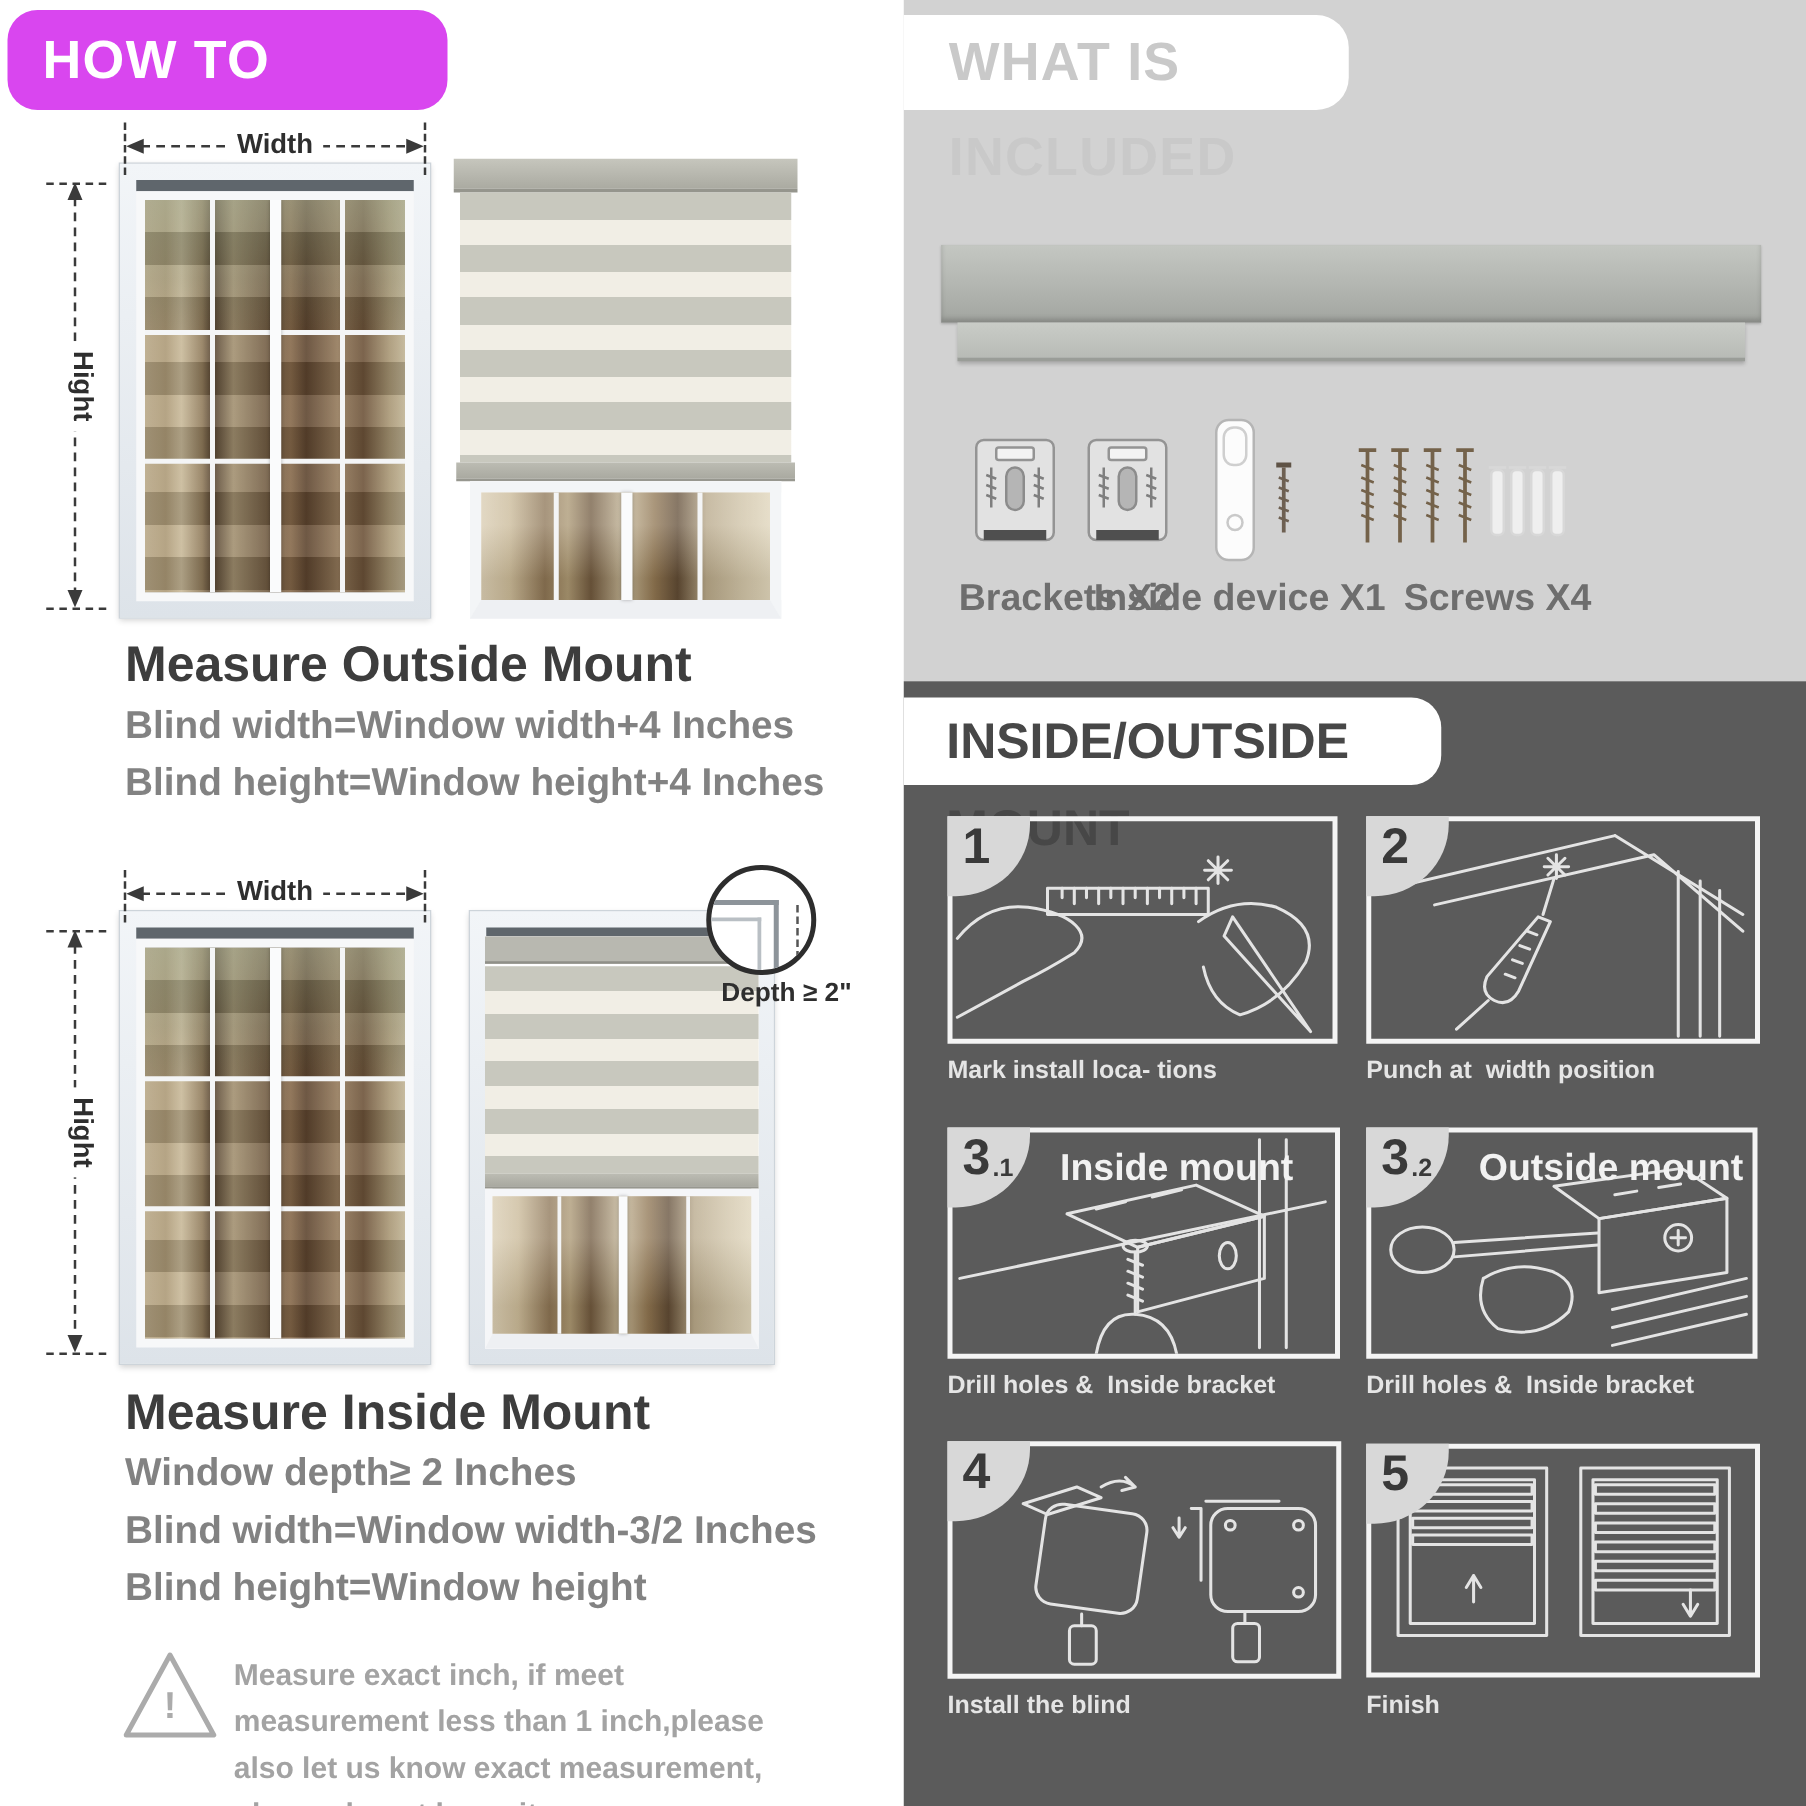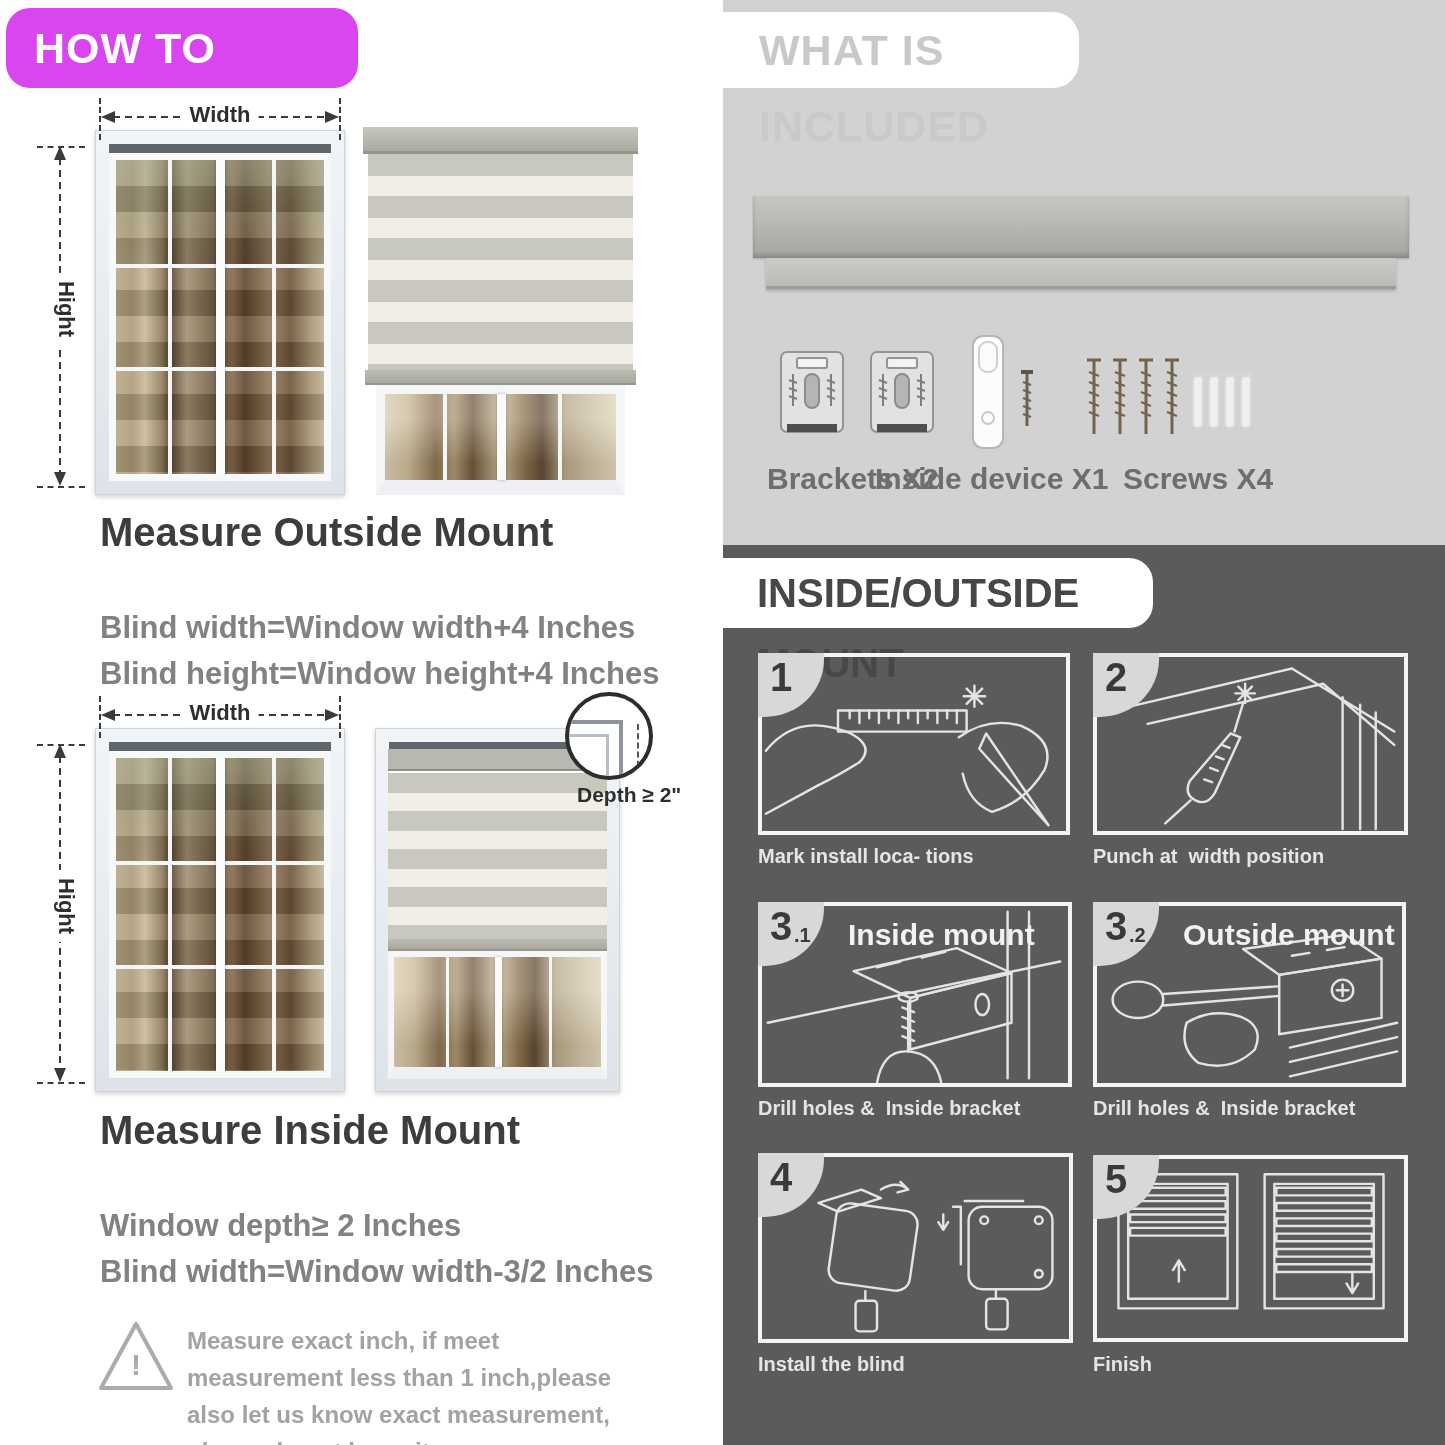--- a/index.html
+++ b/index.html
@@ -43,21 +43,21 @@
   .hdash { position:absolute; height:0; border-top:2px dashed #3a3a3a; }
 
   
   .headrail { position:absolute; left:-5px; right:-5px; top:0; height:27px;
               background:linear-gradient(180deg,#c6c6bd,#aaaaa1); border-bottom:3px solid #95958d; }
   .stripes  { position:absolute; left:0; right:0;
               background:repeating-linear-gradient(180deg,#c8c8be 0 22px,#f1eee5 22px 42px); }
   .brail    { position:absolute; background:linear-gradient(180deg,#bcbcb3,#a9a9a0); border-bottom:2px solid #97978f; }
 
   .txt-h   { font-size:40px; font-weight:bold; color:#3d3d3d; }
-  .txt-sub { font-size:31px; font-weight:bold; color:#828282;margin-top:48px; }
+  .txt-sub { font-size:31px; font-weight:bold; color:#828282; }
 
   .warn-text { font-size:24px; color:#a3a3a3; font-weight:bold; line-height:37px; width:450px; }
 
   
   .magnifier { width:88px; height:88px; border:4px solid #2d2d2d; border-radius:50%;
                background:#fff; overflow:hidden; z-index:5; }
   .mag-c1 { position:absolute; top:24px; left:-10px; right:26px; bottom:-10px;
             border-top:4px solid #8d949a; border-right:4px solid #8d949a; }
   .mag-c2 { position:absolute; top:38px; left:-10px; right:40px; bottom:-10px;
             border-top:3px solid #b9bfc4; border-right:3px solid #b9bfc4; }
@@ -205,20 +205,21 @@
   <div class="abs magnifier" style="left:565px;top:692px;">
     <div class="mag-c1"></div>
     <div class="mag-c2"></div>
     <div class="mag-dash"></div>
   </div>
   <div class="abs depth-label" style="left:577px;top:783px;">Depth ≥ 2"</div>
 
   <div class="abs txt-h" style="left:100px;top:1108px;">Measure Inside Mount</div>
   <div class="abs txt-sub" style="left:100px;top:1160px;">Window depth≥ 2 Inches</div>
   <div class="abs txt-sub" style="left:100px;top:1206px;">Blind width=Window width-3/2 Inches</div>
+  <div class="abs txt-sub" style="left:100px;top:1252px;">Blind height=Window height</div>
 
   <div class="abs" style="left:95px;top:1318px;width:82px;height:78px;">
     <svg width="82" height="78" viewBox="0 0 82 78">
       <path d="M41,6 L76,70 H6 Z" fill="none" stroke="#ababab" stroke-width="4" stroke-linejoin="round"></path>
     </svg>
     <span style="position:absolute;left:0;right:0;top:30px;text-align:center;font-size:30px;font-weight:bold;color:#ababab;">!</span>
   </div>
   <div class="abs warn-text" style="left:187px;top:1322px;">Measure exact inch, if meet measurement less than 1 inch,please also let us know exact measurement, please do not leave it</div>
 
   <div class="abs panel-included">

